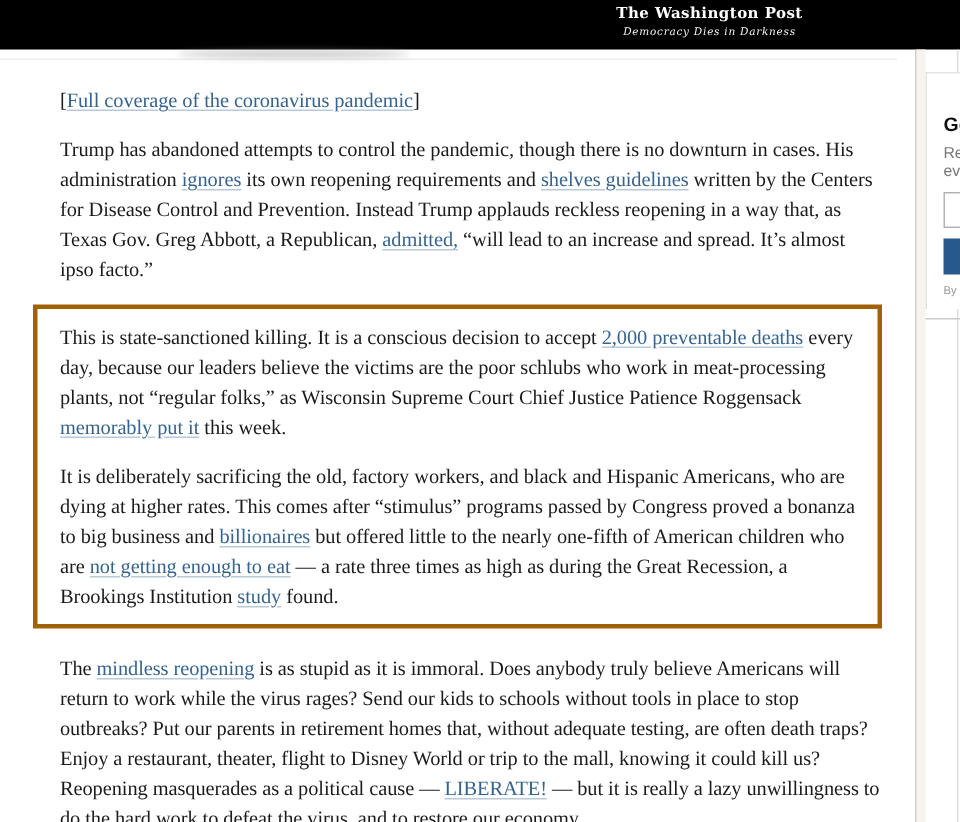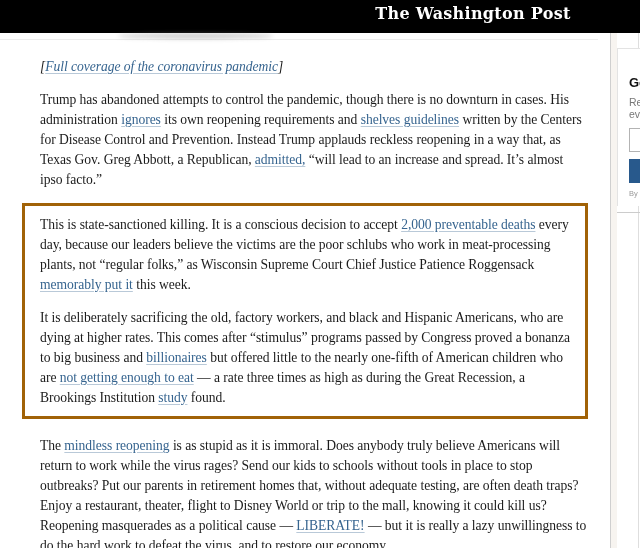--- a/index.html
+++ b/index.html
@@ -4,40 +4,40 @@
 <style>
   html,body{margin:0;padding:0;}
   body{
     width:640px;height:548px;overflow:hidden;position:relative;
     background:#ffffff;font-family:"Liberation Serif", serif;
   }
   
   .header-bar{position:absolute;left:0;top:0;width:640px;height:33px;background:#000;}
   .masthead{position:absolute;left:373px;top:4px;width:200px;text-align:center;color:#fff;}
   .logo{
-    font-family:"DejaVu Serif", serif;font-weight:bold;font-size:16px;
+    font-family:"DejaVu Serif", serif;font-weight:bold;font-size:10px;
     letter-spacing:.3px;white-space:nowrap;
   }
   .tagline{
     font-family:"DejaVu Serif", serif;font-style:italic;font-size:7px;
     letter-spacing:.5px;margin-top:2px;color:#f2f2f2;white-space:nowrap;
   }
   .header-hairline{position:absolute;left:0;top:39px;width:598px;height:1px;background:#ededed;}
   .header-smudge{
     position:absolute;left:118px;top:33px;width:155px;height:6px;border-radius:50%;
     background:#8a8a8a;opacity:.38;filter:blur(2px);
   }
   
   .article{
     position:absolute;left:40px;top:57px;width:548px;
     font-size:13.6px;line-height:20px;color:#1b1b1b;
     letter-spacing:-0.05px;
   }
   .para{margin:0 0 13px 0;}
-  .intro{font-style:italic;}
+  .intro{}
   a.inline-link{
     color:#36648f;text-decoration:underline;
     text-decoration-color:#b9c9d8;text-underline-offset:2px;cursor:pointer;
   }
   .highlight-box{
     border:3px solid #a16207;
     margin:3px 0 17px -18px;
     padding:9px 15px 8px 15px;
   }
   .highlight-box .para:last-child{margin-bottom:0;}
@@ -63,20 +63,21 @@
   }
   .nl-disclaimer{margin-top:6px;font-size:7.5px;color:#9a9a9a;white-space:nowrap;}
   .nl-rule{position:absolute;left:617px;top:212px;width:23px;height:1px;background:#cccccc;}
 </style>
 </head>
 <body>
 
 <div class="header-bar">
   <div class="masthead">
     <div class="logo">The Washington Post</div>
+    <div class="tagline">Democracy Dies in Darkness</div>
   </div>
 </div>
 <div class="header-hairline"></div>
 <div class="header-smudge"></div>
 
 <main class="article">
   <p class="para intro"><span>[</span><a class="inline-link" href="#">Full coverage of the coronavirus pandemic</a><span>]</span></p>
   <p class="para"><span>Trump has abandoned attempts to control the pandemic, though there is no downturn in cases. His administration </span><a class="inline-link" href="#">ignores</a><span> its own reopening requirements and </span><a class="inline-link" href="#">shelves guidelines</a><span> written by the Centers for Disease Control and Prevention. Instead Trump applauds reckless reopening in a way that, as Texas Gov. Greg Abbott, a Republican, </span><a class="inline-link" href="#">admitted,</a><span> “will lead to an increase and spread. It’s almost ipso facto.”</span></p>
   <div class="highlight-box">
     <p class="para"><span>This is state-sanctioned killing. It is a conscious decision to accept </span><a class="inline-link" href="#">2,000 preventable deaths</a><span> every day, because our leaders believe the victims are the poor schlubs who work in meat-processing plants, not “regular folks,” as Wisconsin Supreme Court Chief Justice Patience Roggensack </span><a class="inline-link" href="#">memorably put it</a><span> this week.</span></p>

